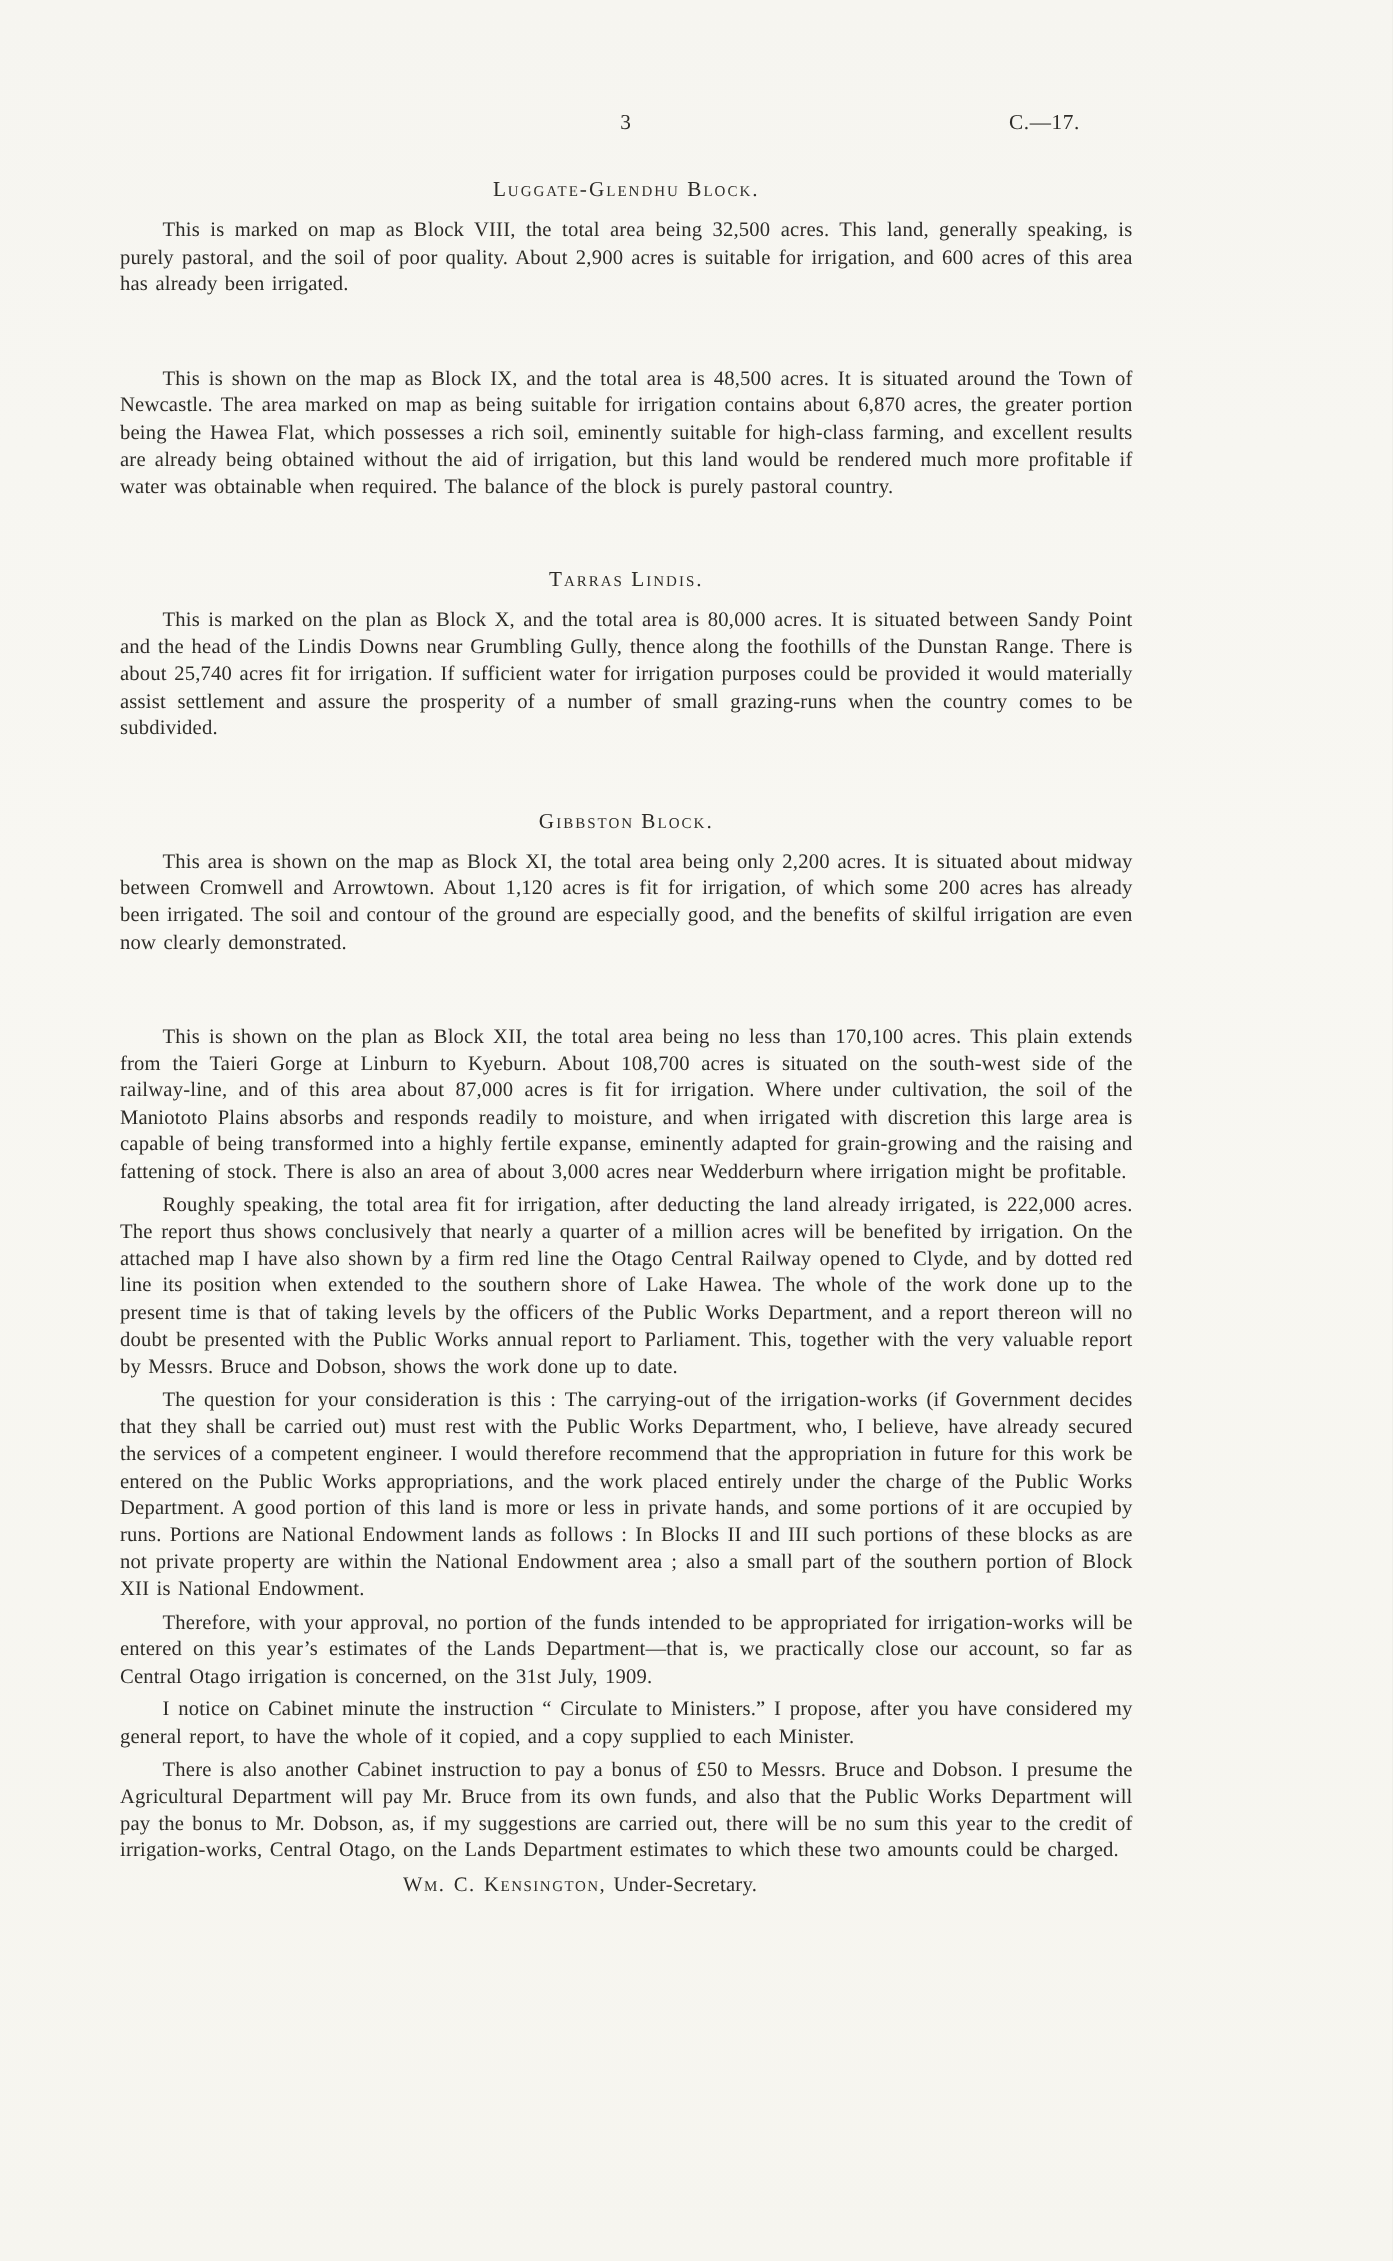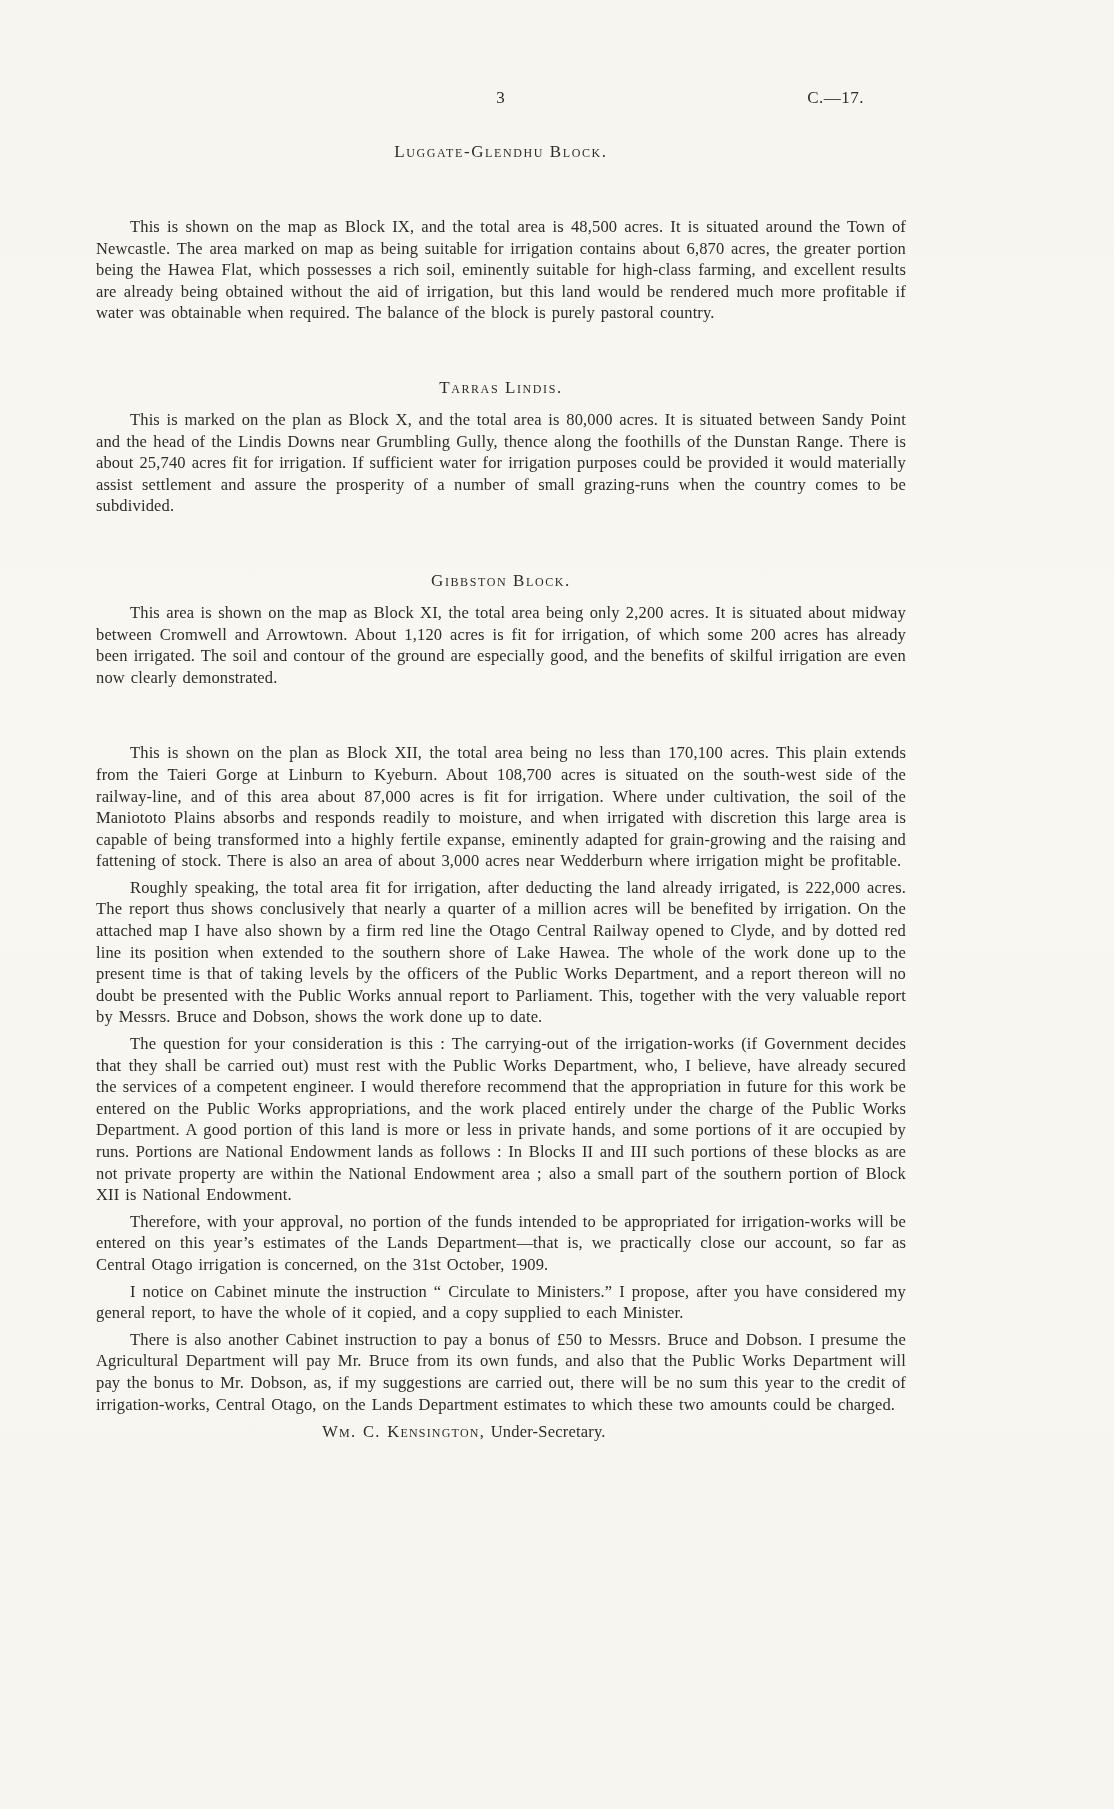--- a/index.html
+++ b/index.html
@@ -80,41 +80,42 @@
 
 <div class="sheet">
 
   <header class="page-header">
     <span class="page-number">3</span>
     <span class="doc-ref">C.—17.</span>
   </header>
 
   <section class="section">
     <h2 class="section-heading">Luggate-Glendhu Block.</h2>
+    <p class="body-para">This is marked on map as Block VIII, the total area being 32,500 acres.  This land, generally speaking, is purely pastoral, and the soil of poor quality.  About 2,900 acres is suitable for irrigation, and 600 acres of this area has already been irrigated.</p>
   </section>
 
   <section class="section">
     <p class="body-para">This is shown on the map as Block IX, and the total area is 48,500 acres.  It is situated around the Town of Newcastle.  The area marked on map as being suitable for irrigation contains about 6,870 acres, the greater portion being the Hawea Flat, which possesses a rich soil, eminently suitable for high-class farming, and excellent results are already being obtained without the aid of irrigation, but this land would be rendered much more profitable if water was obtainable when required.  The balance of the block is purely pastoral country.</p>
   </section>
 
   <section class="section">
     <h2 class="section-heading">Tarras Lindis.</h2>
     <p class="body-para">This is marked on the plan as Block X, and the total area is 80,000 acres.  It is situated between Sandy Point and the head of the Lindis Downs near Grumbling Gully, thence along the foothills of the Dunstan Range.  There is about 25,740 acres fit for irrigation.  If sufficient water for irrigation purposes could be provided it would materially assist settlement and assure the prosperity of a number of small grazing-runs when the country comes to be subdivided.</p>
   </section>
 
   <section class="section">
     <h2 class="section-heading">Gibbston Block.</h2>
     <p class="body-para">This area is shown on the map as Block XI, the total area being only 2,200 acres.  It is situated about midway between Cromwell and Arrowtown.  About 1,120 acres is fit for irrigation, of which some 200 acres has already been irrigated.  The soil and contour of the ground are especially good, and the benefits of skilful irrigation are even now clearly demonstrated.</p>
   </section>
 
   <section class="section">
     <p class="body-para">This is shown on the plan as Block XII, the total area being no less than 170,100 acres.  This plain extends from the Taieri Gorge at Linburn to Kyeburn.  About 108,700 acres is situated on the south-west side of the railway-line, and of this area about 87,000 acres is fit for irrigation.  Where under cultivation, the soil of the Maniototo Plains absorbs and responds readily to moisture, and when irrigated with discretion this large area is capable of being transformed into a highly fertile expanse, eminently adapted for grain-growing and the raising and fattening of stock.  There is also an area of about 3,000 acres near Wedderburn where irrigation might be profitable.</p>
     <p class="body-para">Roughly speaking, the total area fit for irrigation, after deducting the land already irrigated, is 222,000 acres.  The report thus shows conclusively that nearly a quarter of a million acres will be benefited by irrigation.  On the attached map I have also shown by a firm red line the Otago Central Railway opened to Clyde, and by dotted red line its position when extended to the southern shore of Lake Hawea.  The whole of the work done up to the present time is that of taking levels by the officers of the Public Works Department, and a report thereon will no doubt be presented with the Public Works annual report to Parliament.  This, together with the very valuable report by Messrs. Bruce and Dobson, shows the work done up to date.</p>
     <p class="body-para">The question for your consideration is this : The carrying-out of the irrigation-works (if Government decides that they shall be carried out) must rest with the Public Works Department, who, I believe, have already secured the services of a competent engineer.  I would therefore recommend that the appropriation in future for this work be entered on the Public Works appropriations, and the work placed entirely under the charge of the Public Works Department.  A good portion of this land is more or less in private hands, and some portions of it are occupied by runs.  Portions are National Endowment lands as follows : In Blocks II and III such portions of these blocks as are not private property are within the National Endowment area ; also a small part of the southern portion of Block XII is National Endowment.</p>
-    <p class="body-para">Therefore, with your approval, no portion of the funds intended to be appropriated for irrigation-works will be entered on this year’s estimates of the Lands Department—that is, we practically close our account, so far as Central Otago irrigation is concerned, on the 31st October, 1909.</p>
+    <p class="body-para">Therefore, with your approval, no portion of the funds intended to be appropriated for irrigation-works will be entered on this year’s estimates of the Lands Department—that is, we practically close our account, so far as Central Otago irrigation is concerned, on the 31st July, 1909.</p>
     <p class="body-para">I notice on Cabinet minute the instruction “ Circulate to Ministers.”  I propose, after you have considered my general report, to have the whole of it copied, and a copy supplied to each Minister.</p>
     <p class="body-para">There is also another Cabinet instruction to pay a bonus of £50 to Messrs. Bruce and Dobson.  I presume the Agricultural Department will pay Mr. Bruce from its own funds, and also that the Public Works Department will pay the bonus to Mr. Dobson, as, if my suggestions are carried out, there will be no sum this year to the credit of irrigation-works, Central Otago, on the Lands Department estimates to which these two amounts could be charged.</p>
   </section>
 
   <div class="signature">
     <span class="sig-name">Wm. C. Kensington,</span>
     <span class="sig-title">Under-Secretary.</span>
   </div>
 
 </div>

